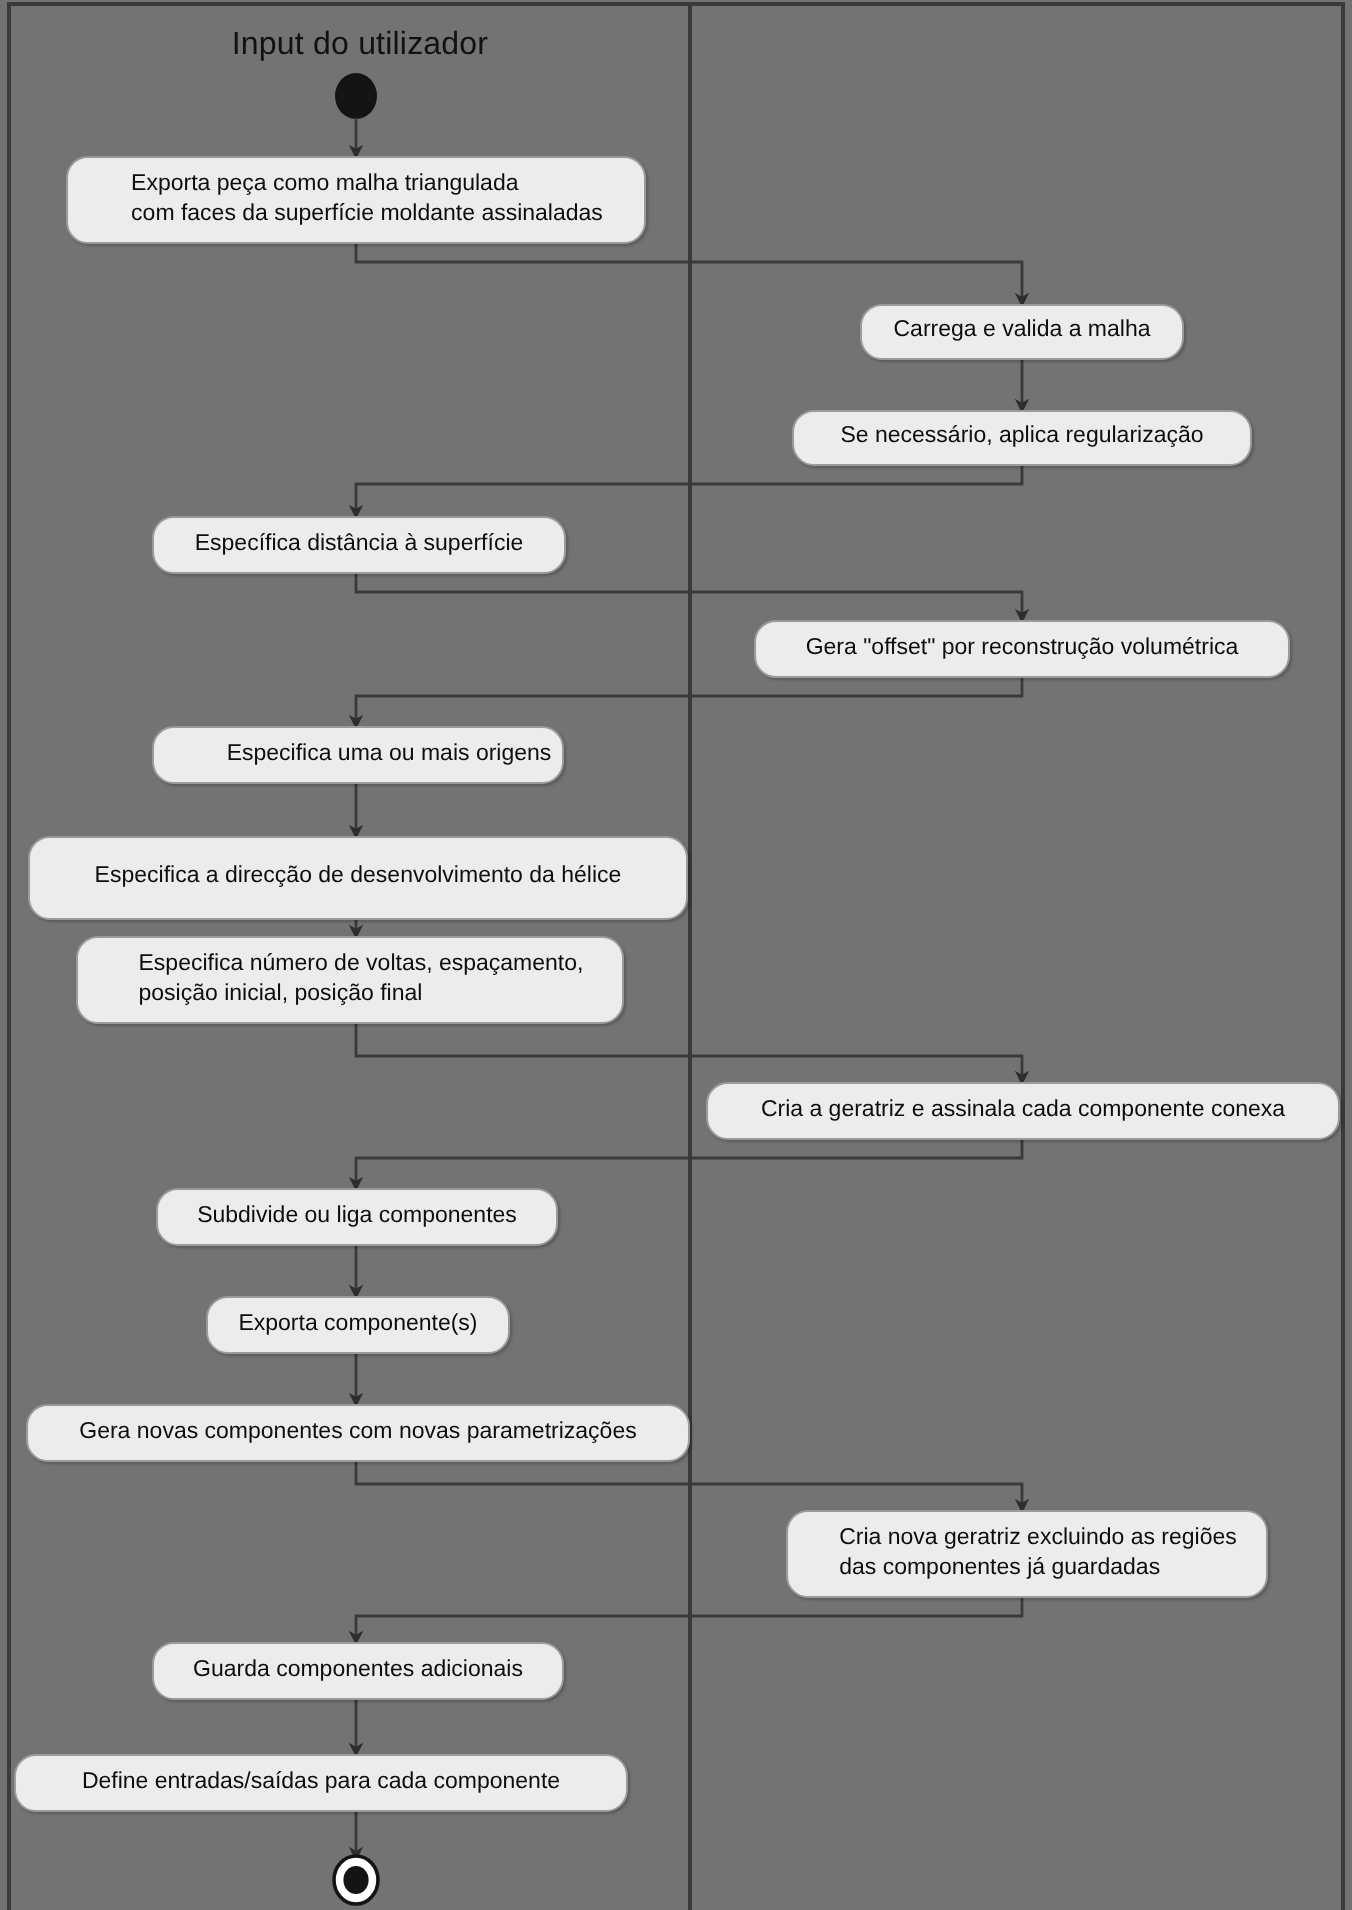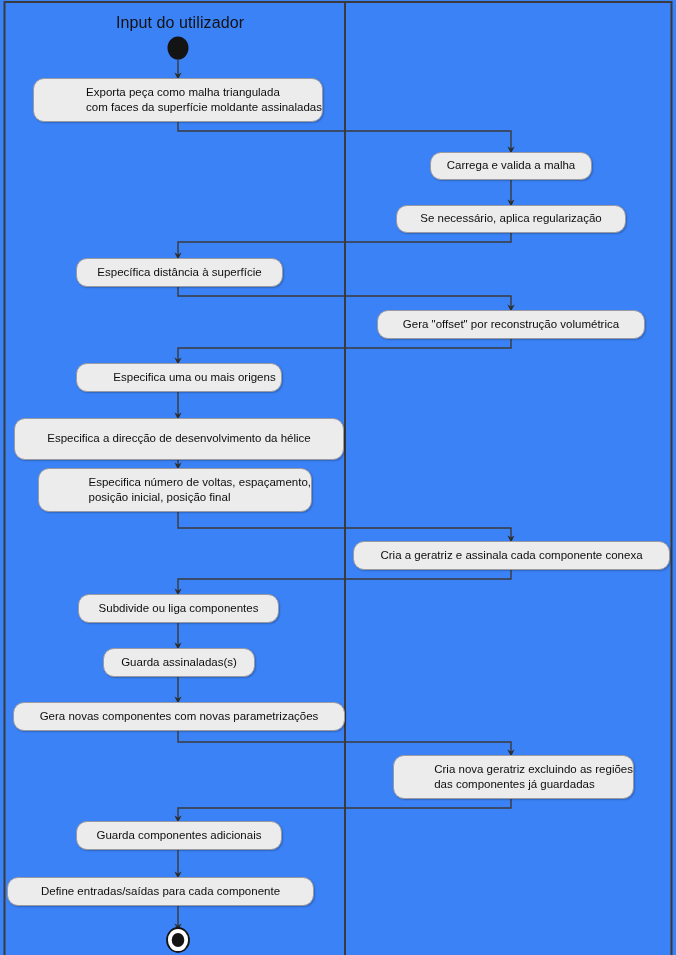--- a/index.html
+++ b/index.html
@@ -1,33 +1,33 @@
 <!DOCTYPE html>
 <html><head>
 <meta charset="utf-8">
 <style>
   html,body{margin:0;padding:0;background:#ffffff;}
   body{font-family:"Liberation Sans","DejaVu Sans",sans-serif;}
-  #canvas{position:relative;width:676px;height:955px;overflow:hidden;background:#3b82f6;}
+  #canvas{position:relative;width:676px;height:955px;overflow:hidden;background:#737373;}
   #svg-layer{position:absolute;left:0;top:0;width:676px;height:955px;}
   .lane-title{
     position:absolute;text-align:center;font-size:16px;color:#121212;
     white-space:nowrap;letter-spacing:0.1px;
   }
   .node{
     position:absolute;box-sizing:border-box;
     background:#ececec;
     border:1.3px solid #9a9aa2;
     border-radius:11px;
     display:flex;align-items:center;
     font-size:11.5px;color:#0d0d0d;line-height:1.32;
     box-shadow:1px 1px 1.5px rgba(0,0,0,0.22);
   }
   .node.center{justify-content:center;text-align:center;}
-  .node.left{justify-content:flex-end;text-align:left;padding-left:11px;}
+  .node.left{justify-content:center;text-align:left;padding-left:11px;}
   .node span{display:block;white-space:pre-line;}
 </style>
 </head>
 <body>
 
 <div id="canvas">
 
   <svg id="svg-layer" viewBox="0 0 676 955" xmlns="http://www.w3.org/2000/svg">
     <defs>
       <marker id="arrow" markerWidth="9" markerHeight="9" refX="4.2" refY="4.2" orient="auto" markerUnits="userSpaceOnUse">
@@ -110,21 +110,21 @@
       <span>Especifica número de voltas, espaçamento,
 posição inicial, posição final</span>
     </div>
   <div class="node center" style="left:353px;top:541px;width:317px;height:29px;">
       <span>Cria a geratriz e assinala cada componente conexa</span>
     </div>
   <div class="node center" style="left:78px;top:594px;width:201px;height:29px;">
       <span>Subdivide ou liga componentes</span>
     </div>
   <div class="node center" style="left:103px;top:648px;width:152px;height:29px;">
-      <span>Guarda assinaladas(s)</span>
+      <span>Exporta componente(s)</span>
     </div>
   <div class="node center" style="left:13px;top:702px;width:332px;height:29px;">
       <span>Gera novas componentes com novas parametrizações</span>
     </div>
   <div class="node left" style="left:393px;top:755px;width:241px;height:44px;">
       <span>Cria nova geratriz excluindo as regiões
 das componentes já guardadas</span>
     </div>
   <div class="node center" style="left:76px;top:821px;width:206px;height:29px;">
       <span>Guarda componentes adicionais</span>

